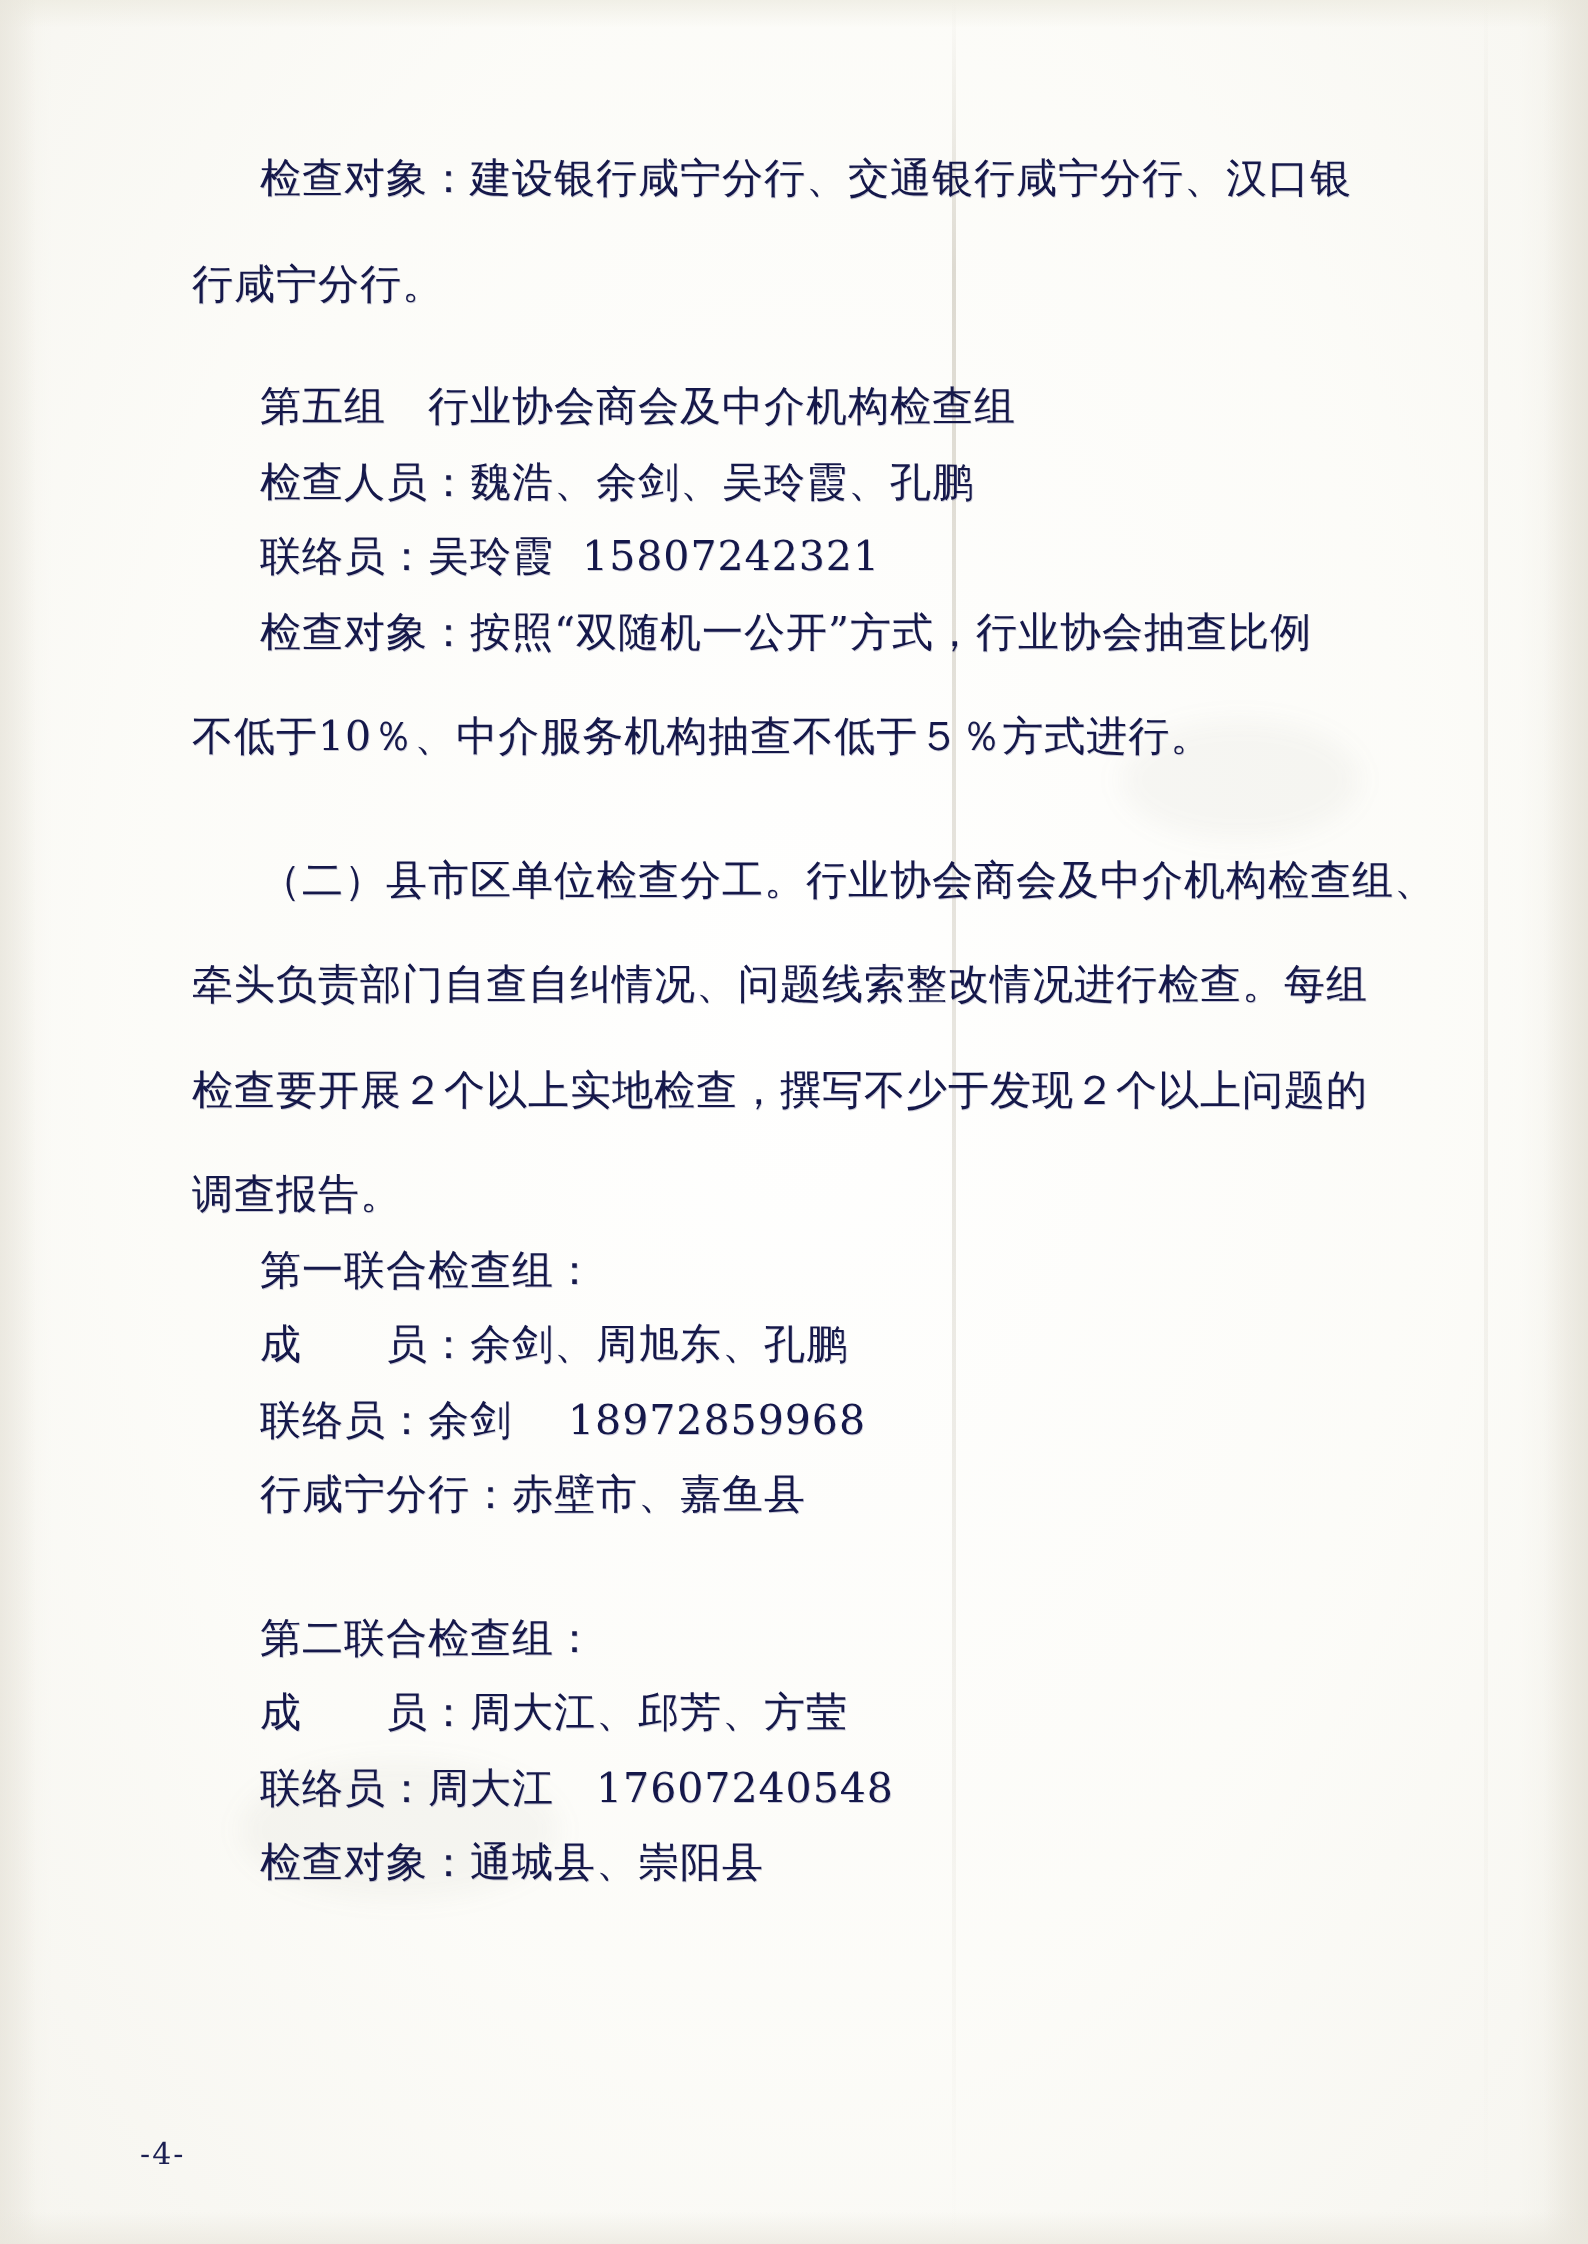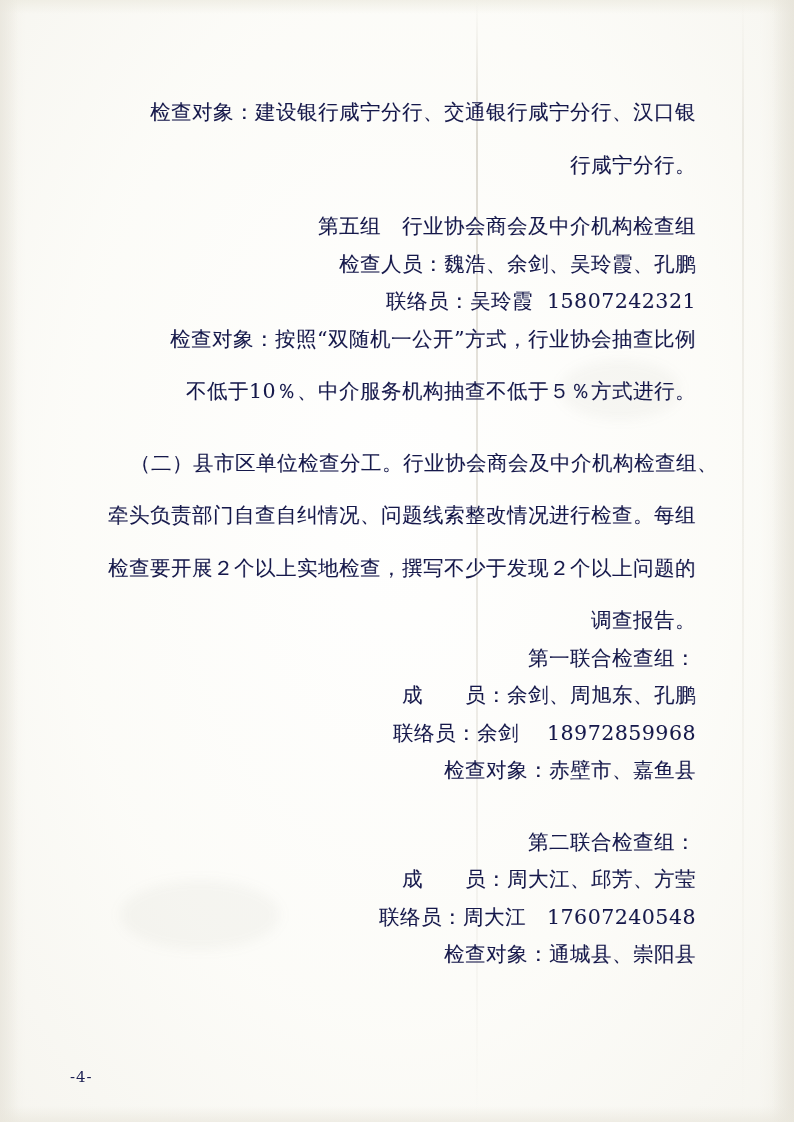--- a/index.html
+++ b/index.html
@@ -56,23 +56,22 @@
     top: 0; bottom: 0;
     width: 2px;
     background: linear-gradient(180deg, rgba(205,200,188,0) 0%, rgba(196,190,176,0.55) 12%, rgba(196,190,176,0.35) 55%, rgba(205,200,188,0) 100%);
   }
   .fold-a { left: 476px; }
   .fold-b { left: 742px; opacity:.5; }
 
   .content {
     position: absolute;
     left: 96px;
-    top: 102px;
+    top: 79px;
     width: 600px;
-    text-align: right;
   }
 
   
   .line {
     font-size: 20.5px;
     line-height: 1.0;
     letter-spacing: 0.5px;
     color: #15184a;
     white-space: pre;
     font-family: "DejaVu Serif", "Liberation Serif", serif;
@@ -130,21 +129,21 @@
   <div class="sp-lg"></div>
 
   <div class="row line ind1">（二）县市区单位检查分工。行业协会商会及中介机构检查组、</div>
   <div class="row line ind2">牵头负责部门自查自纠情况、问题线索整改情况进行检查。每组</div>
   <div class="row line ind2">检查要开展２个以上实地检查，撰写不少于发现２个以上问题的</div>
   <div class="row line ind2">调查报告。</div>
 
   <div class="row line ind1">第一联合检查组：</div>
   <div class="row line ind1">成　　员：余剑、周旭东、孔鹏</div>
   <div class="row line ind1">联络员：余剑　 18972859968</div>
-  <div class="row line ind1">检查对象：赤壁市、嘉鱼县</div>
+  <div class="row line ind1">行咸宁分行：赤壁市、嘉鱼县</div>
 
   <div class="sp-lg"></div>
 
   <div class="row line ind1">第二联合检查组：</div>
   <div class="row line ind1">成　　员：周大江、邱芳、方莹</div>
   <div class="row line ind1">联络员：周大江　17607240548</div>
   <div class="row line ind1">检查对象：通城县、崇阳县</div>
 
 </div>
 

